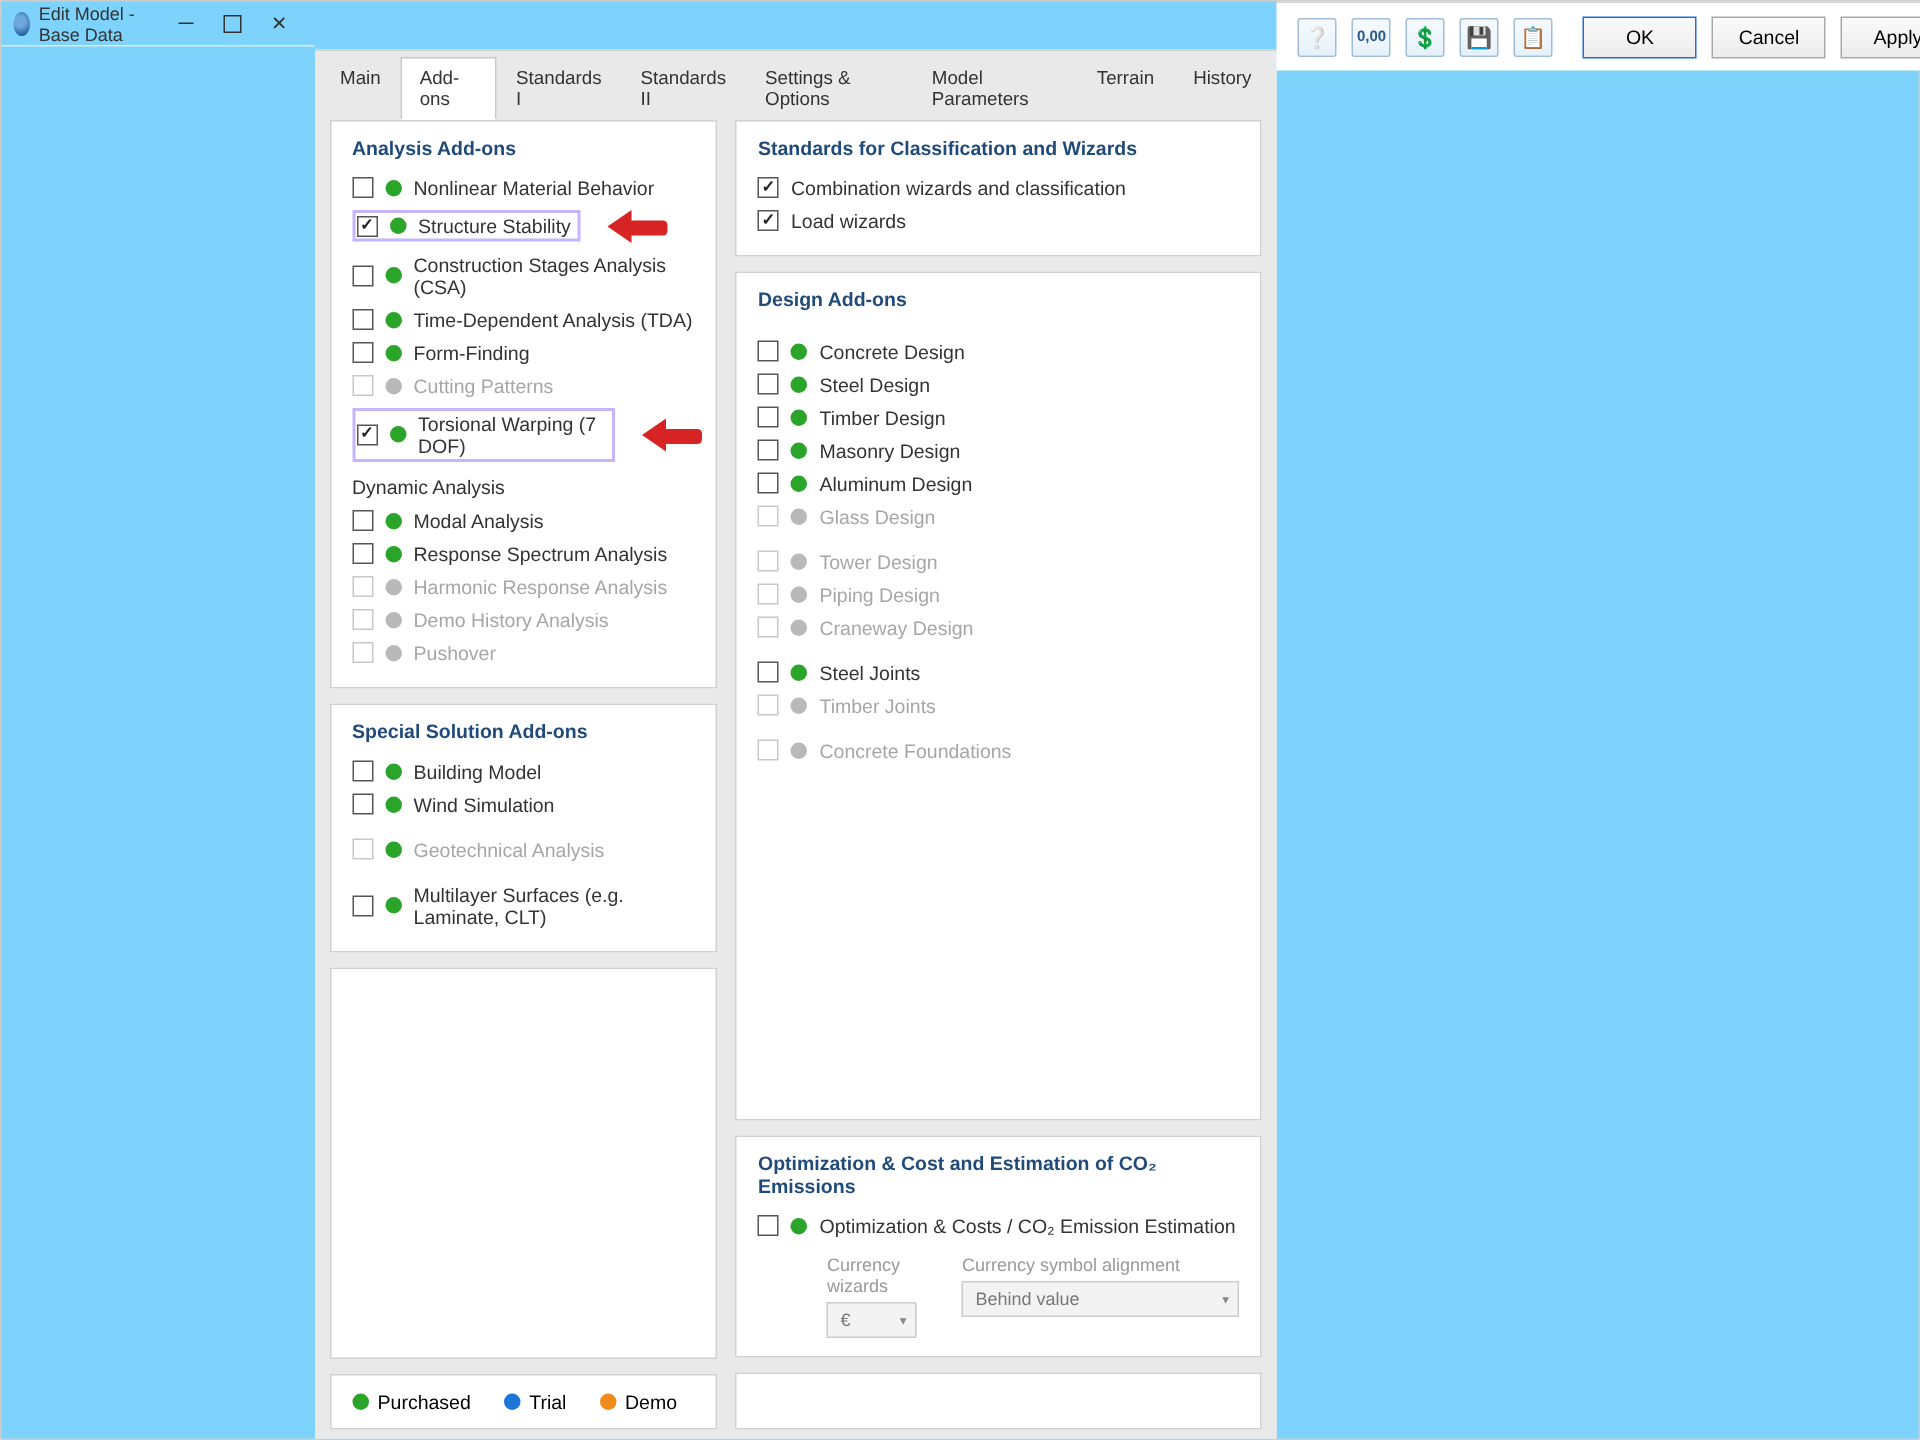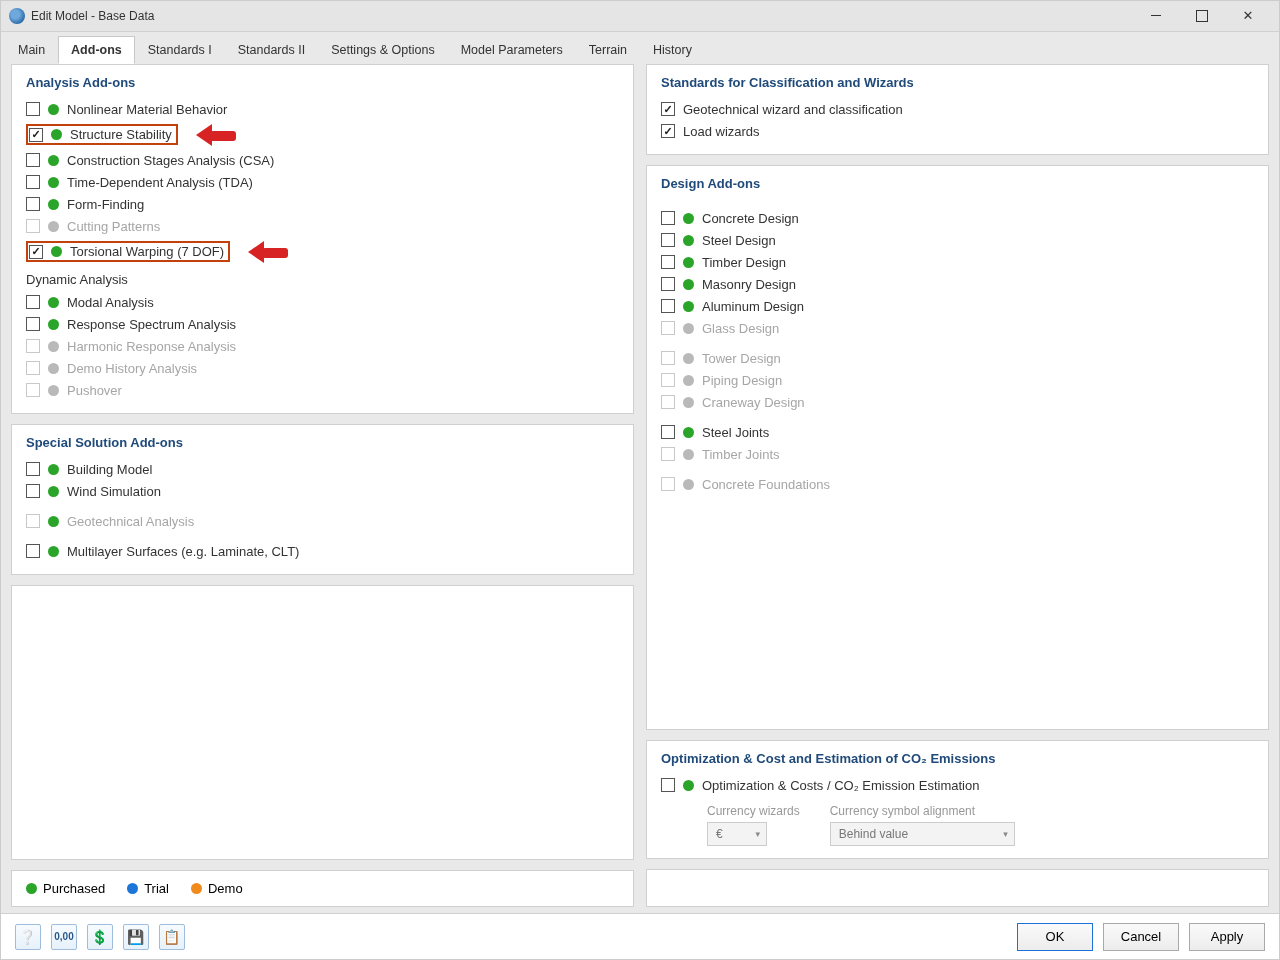--- a/index.html
+++ b/index.html
@@ -1,44 +1,44 @@
 <!DOCTYPE html>
 <html><head>
 <meta charset="utf-8">
 <style>
   * { box-sizing: border-box; font-family: "Segoe UI", Arial, sans-serif; }
   html,body { margin:0; padding:0; height:100%; background:#fff; }
-  .window { width:1280px; height:960px; border:1px solid #ccc; display:flex; flex-direction:column; background:#e5e5e5; }
+  .window { width:1280px; height:960px; border:1px solid #ccc; display:flex; flex-direction:row; background:#7dd3fc; }
   .titlebar { height:30px; display:flex; align-items:center; padding:0 8px; font-size:12px; color:#333; border-bottom:1px solid #e5e5e5; }
   .titlebar .icon { width:16px; height:16px; margin-right:6px; border-radius:50%; background: radial-gradient(circle at 40% 40%, #6fa8dc 30%, #1d5f9e 80%); position:relative; }
   .titlebar .spacer { flex:1; }
   .tb-btn { width:46px; height:28px; display:flex; align-items:center; justify-content:center; font-size:13px; color:#333; }
   .tb-btn.min::before { content:""; width:10px; height:1px; background:#333; display:block;}
   .tb-btn.max::before { content:""; width:10px; height:10px; border:1px solid #333; display:block;}
   .tb-btn.close::before { content:"✕"; font-size:13px;}
-  .content-area { flex:1; display:flex; flex-direction:column; background:#fff; }
+  .content-area { flex:1; display:flex; flex-direction:column; background:#fff;margin-top:32px; }
   .tabs-outer { background:#e9e9e9; padding:4px 4px 0 4px; display:flex; gap:0; border-top:1px solid #d0d0d0; }
   .tab { padding:6px 12px; font-size:12.5px; color:#333; border:1px solid transparent; cursor:pointer; }
-  .tab.active { background:#fff; border-color:#c8c8c8 #c8c8c8 #fff #c8c8c8;font-weight:bold; }
+  .tab.active { background:#fff; border-color:#c8c8c8 #c8c8c8 #fff #c8c8c8; }
   .body { flex:1; display:flex; gap:12px; padding:0 10px 6px 10px; background:#e9e9e9; }
   .col { flex:1; display:flex; flex-direction:column; gap:10px; }
   .panel { background:#fff; border:1px solid #d0d0d0; padding:10px 14px 12px 14px; }
   .panel-title { color:#1f4a7a; font-weight:600; font-size:13px; margin-bottom:8px; }
   .subhead { font-size:13px; color:#333; margin:6px 0 4px 0; }
   .item { display:flex; align-items:center; gap:8px; padding:3.5px 0; font-size:13px; color:#333; }
   .item.disabled { color:#a6a6a6; }
   .chk { width:14px; height:14px; border:1px solid #555; background:#fff; display:flex; align-items:center; justify-content:center; font-size:11px; line-height:1; cursor:pointer; flex-shrink:0;}
   .chk.checked::before{ content:"✓"; color:#222; font-weight:bold;}
   .item.disabled .chk { border-color:#c8c8c8; cursor:default;}
   .dot { width:11px; height:11px; border-radius:50%; display:inline-block; flex-shrink:0;}
   .dot.green{ background:#2aa52a;}
   .dot.grey { background:#b9b9b9;}
   .dot.blue { background:#1e75d8;}
   .dot.orange{ background:#f08a1d;}
-  .highlight { border:2px solid #c2410c; padding:1px 4px 1px 1px; display:inline-flex; align-items:center; gap:8px;}
+  .highlight { border:2px solid #c4b5fd; padding:1px 4px 1px 1px; display:inline-flex; align-items:center; gap:8px;}
   .arrow { position:relative; width:42px; height:22px; margin-left:10px;}
   .arrow::before{ content:""; position:absolute; left:14px; top:7px; width:26px; height:10px; background:#d72323; border-radius:3px;}
   .arrow::after{ content:""; position:absolute; left:0; top:0; width:0; height:0; border-top:11px solid transparent; border-bottom:11px solid transparent; border-right:16px solid #d72323;}
   .legend-panel { background:#fff; border:1px solid #d0d0d0; padding:10px 14px; display:flex; align-items:center; gap:10px; font-size:13px;}
   .legend-panel .lg { display:flex; align-items:center; gap:6px; margin-right:12px;text-align:right;}
   .opt-row { display:flex; gap:30px; margin-top:8px; padding-left:46px;}
   .opt-col { display:flex; flex-direction:column; gap:4px;}
   .field-label{ font-size:12px; color:#999;}
   .select { height:24px; border:1px solid #ccc; background:#f3f3f3; font-size:12px; color:#777; display:flex; align-items:center; justify-content:space-between; padding:0 6px 0 8px;}
   .select .car{ font-size:9px; color:#888; margin-left:8px;}
@@ -201,21 +201,21 @@
             </span>
         </div>
       </div>
 
       <div class="col">
         <div class="panel">
           <div class="panel-title">Standards for Classification and Wizards</div>
           <div id="standards-list">
               <div class="item">
                 <span class="chk checked"></span>
-                <span>Geotechnical wizard and classification</span>
+                <span>Combination wizards and classification</span>
               </div>
               <div class="item">
                 <span class="chk checked"></span>
                 <span>Load wizards</span>
               </div>
             </div>
         </div>
 
         <div class="panel" style="flex:1">
           <div class="panel-title">Design Add-ons</div>

